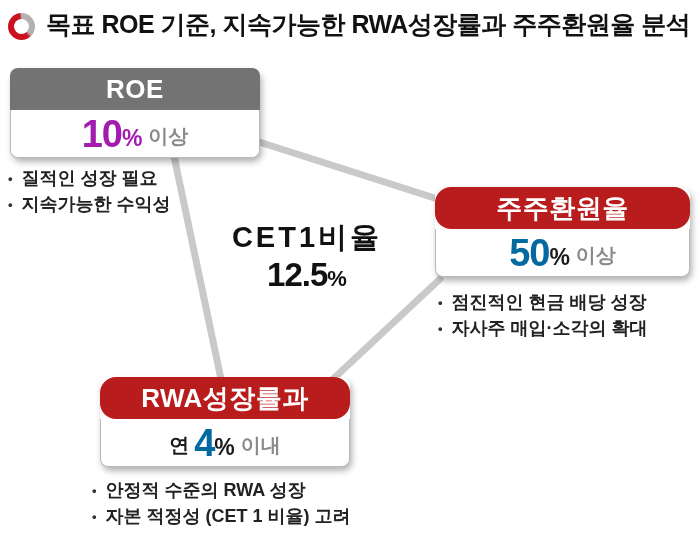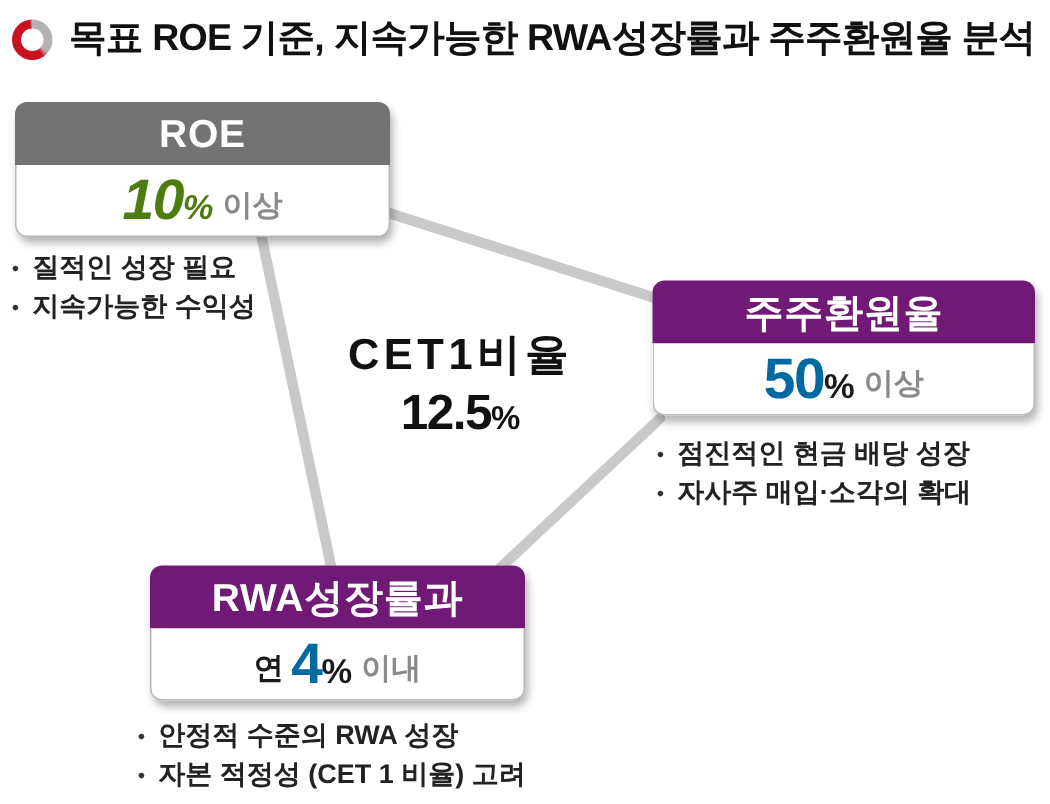--- a/index.html
+++ b/index.html
@@ -76,21 +76,21 @@
     height: 42px;
     border-radius: 8px 8px 0 0;
     color: #ffffff;
     font-weight: bold;
     font-size: 26px;
     text-align: center;
     line-height: 42px;
     letter-spacing: 0.5px;
   }
   .header-red { background: #737373; }
-  .header-tan { background: #701a75; }
+  .header-tan { background: #b91c1c; border-radius: 16px; }
   .node-body {
     height: 47px;
     border: 1px solid #b9b9b9;
     border-top: none;
     border-radius: 0 0 8px 8px;
     background: #ffffff;
     display: flex;
     align-items: center;
     justify-content: center;
   }
@@ -101,21 +101,21 @@
     letter-spacing: -1px;
     line-height: 1;
   }
   .pct-unit {
     font-size: 23px;
     font-weight: bold;
     color: #1a1a1a;
     line-height: 1;
     margin-top: 9px;
   }
-  .red-text { color: #4d7c0f; font-style: italic; }
+  .red-text { color: #a21caf; }
   .qualifier {
     font-size: 20px;
     font-weight: bold;
     color: #8a8a8a;
     margin-left: 6px;
     margin-top: 5px;
   }
   .prefix {
     font-size: 20px;
     font-weight: bold;

